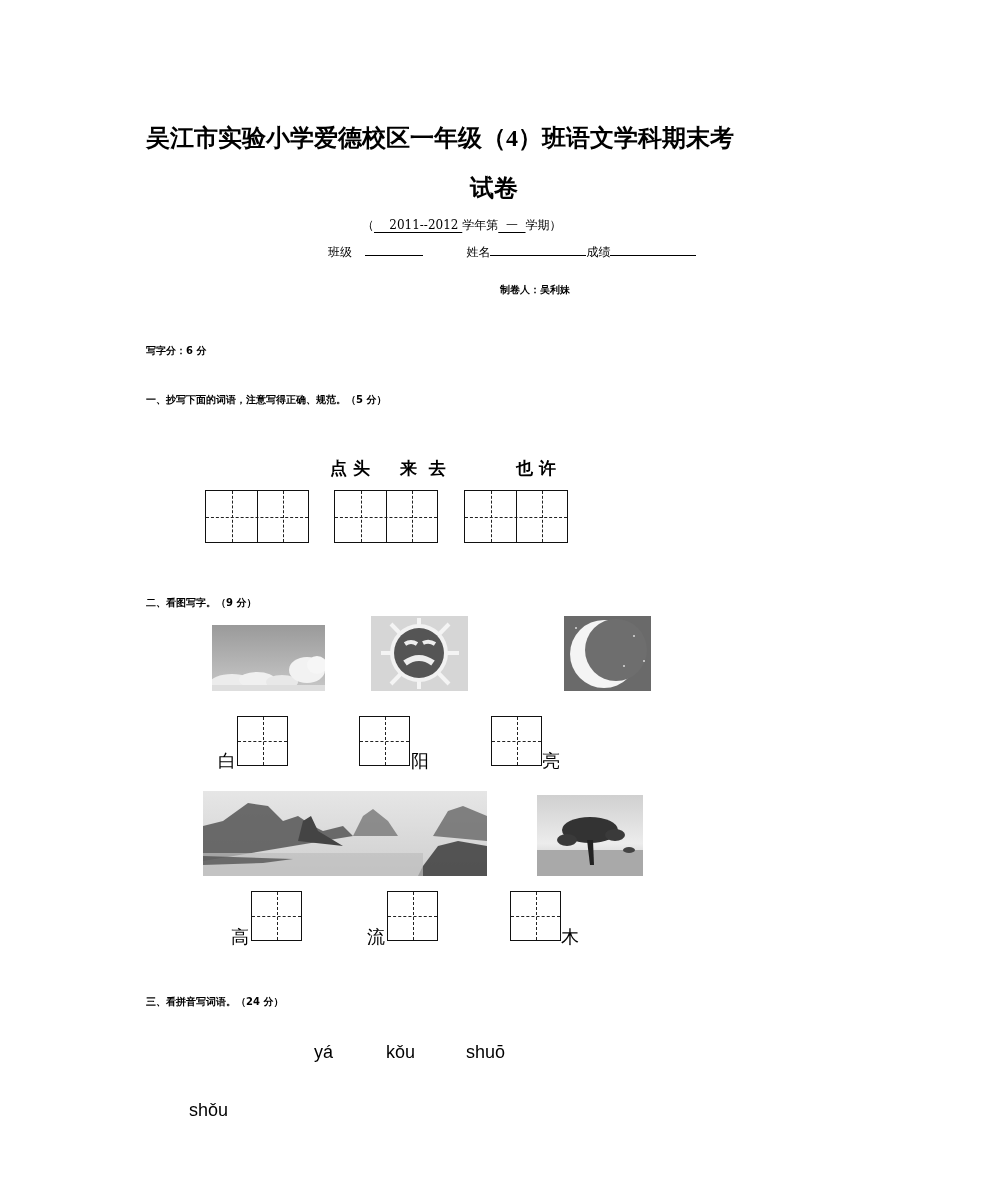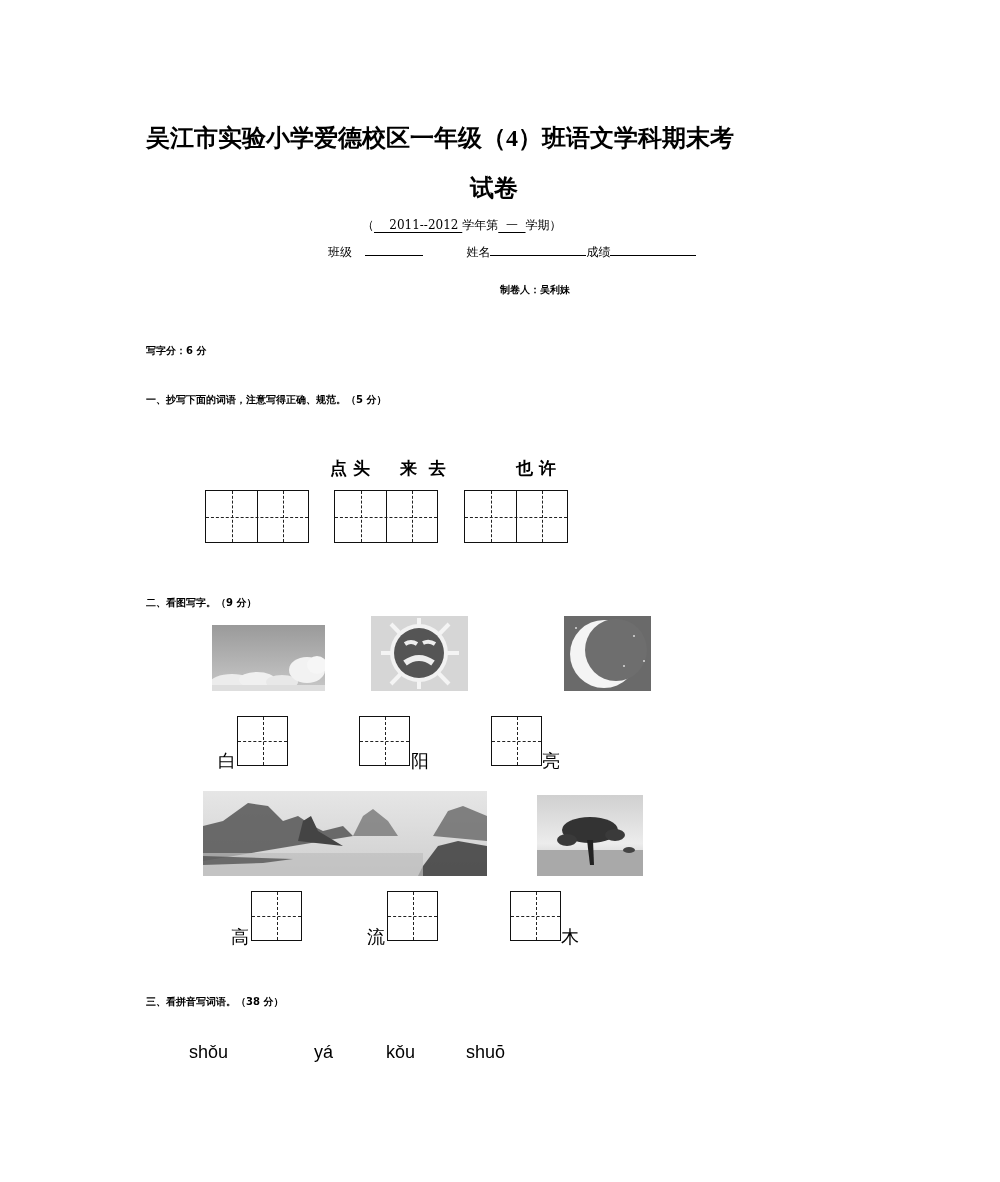--- a/index.html
+++ b/index.html
@@ -194,18 +194,18 @@
     <div class="vd"></div>
     <div class="hd"></div>
   </div>
 
 <div class="grid" style="left:510px; top:891px; width:51px; height:50px;">
     <div class="vd"></div>
     <div class="hd"></div>
   </div>
 <div class="abs char" style="left:561px; top:925px;">木</div>
 
-<div class="abs sec" style="left:146px; top:995px;">三、看拼音写词语。（38 分）</div>
-
-<div class="abs pinyin" style="left:189px; top:1042px;">shǒu</div>
+<div class="abs sec" style="left:146px; top:995px;">三、看拼音写词语。（24 分）</div>
+
+<div class="abs pinyin" style="left:189px; top:1100px;">shǒu</div>
 <div class="abs pinyin" style="left:314px; top:1042px;">yá</div>
 <div class="abs pinyin" style="left:386px; top:1042px;">kǒu</div>
 <div class="abs pinyin" style="left:466px; top:1042px;">shuō</div>
 
 </body></html>

